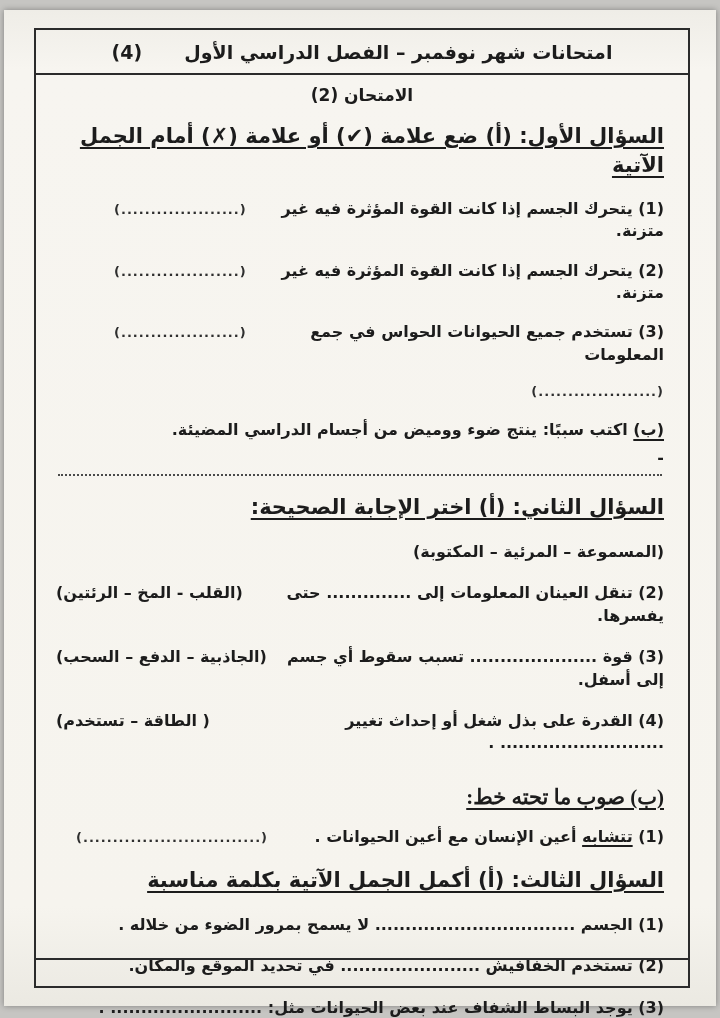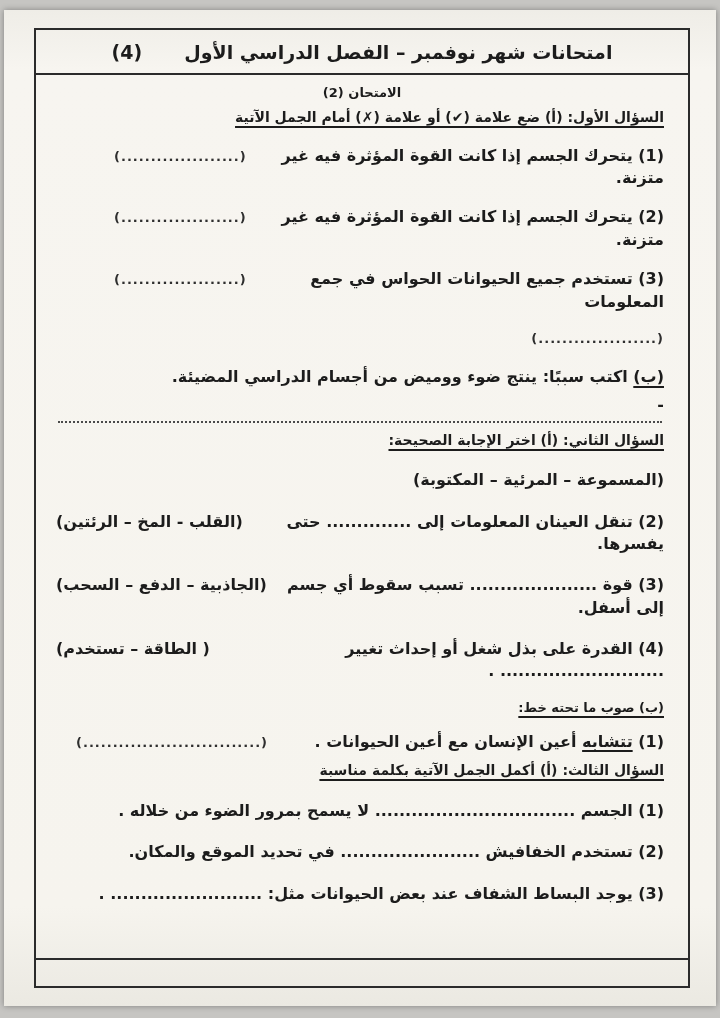--- a/index.html
+++ b/index.html
@@ -21,23 +21,23 @@
     position:absolute; left:30px; right:26px; top:18px; bottom:18px;
     border:2px solid #2b2b2b;
     direction:rtl;
   }
   .title-row {
     display:flex; justify-content:center; align-items:baseline; gap:42px;
     padding:11px 10px 10px;
     border-bottom:2px solid #2b2b2b;
     font-size:19px;
   }
-  .exam-line { text-align:center; font-size:13px; margin-top:10px; }
+  .exam-line { text-align:center; font-size:17px; margin-top:10px; }
   .content { padding:0 24px 0 20px; font-size:16px; line-height:1.4; }
-  .sec-title { margin-top:8px; font-size:14px; }
+  .sec-title { margin-top:17px; font-size:21px; }
   .u {
     text-decoration:underline;
     text-decoration-thickness:1.5px;
     text-underline-offset:4px;
   }
   .uw {
     text-decoration:underline;
     text-decoration-thickness:1.6px;
     text-underline-offset:3px;
   }
@@ -49,21 +49,21 @@
   .q1row.flush { padding-left:6px; }
   .pl20 { padding-left:20px; margin-top:14px; }
   .blank { font-size:13px; color:#2e2e2e; letter-spacing:1px; white-space:nowrap; }
   .opts { white-space:nowrap; }
   .partb { margin-top:18px; }
   .dash-row { margin-top:8px; font-size:16px; line-height:1; padding-left:2px; }
   .dotline {
     border-bottom:2.5px dotted #4a4a4a;
     height:6px; margin:4px 2px 2px;
   }
-  .partb-title { margin-top:16px; font-size:13px; }
+  .partb-title { margin-top:28px; font-size:21px;font-family:Liberation Serif, serif; }
   .plain-row { margin-top:19px;text-align:right; }
   .bottom-line {
     position:absolute; left:-1px; right:-1px; bottom:26px;
     border-top:2px solid #2b2b2b;
   }
 </style>
 </head>
 <body>
 
 <div class="paper">

